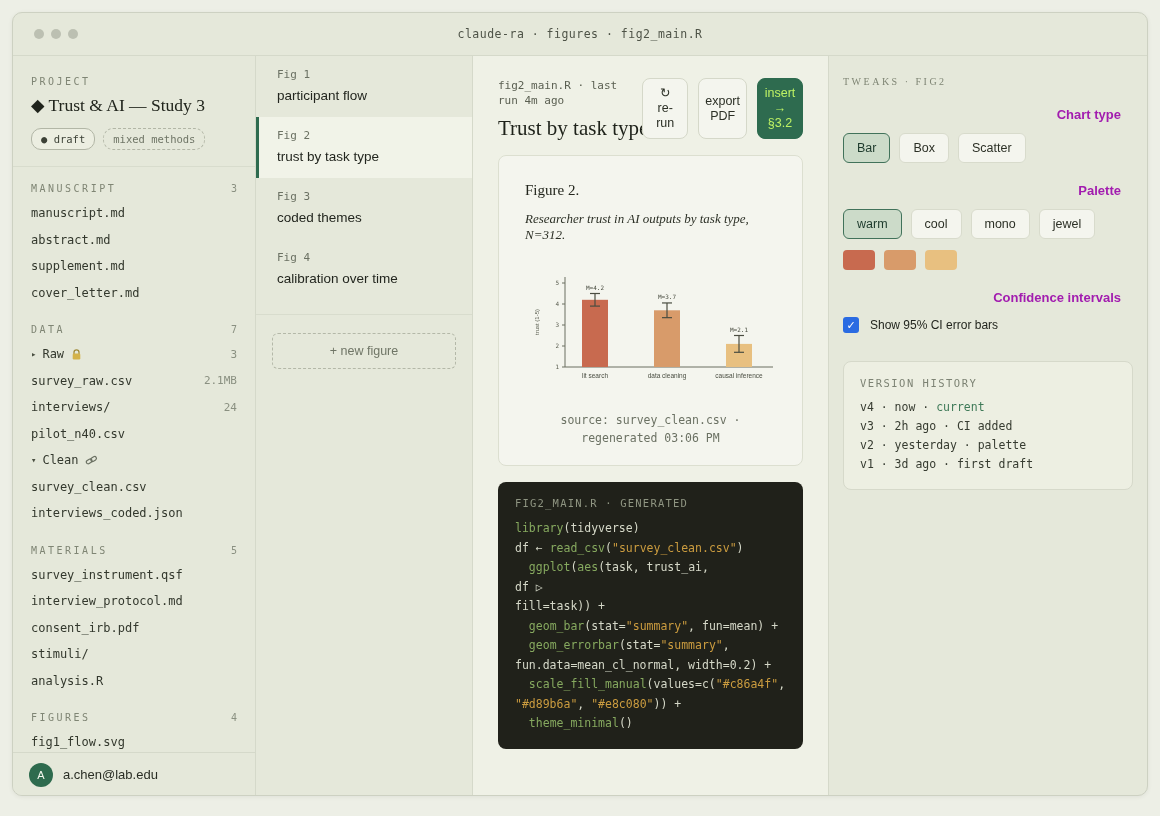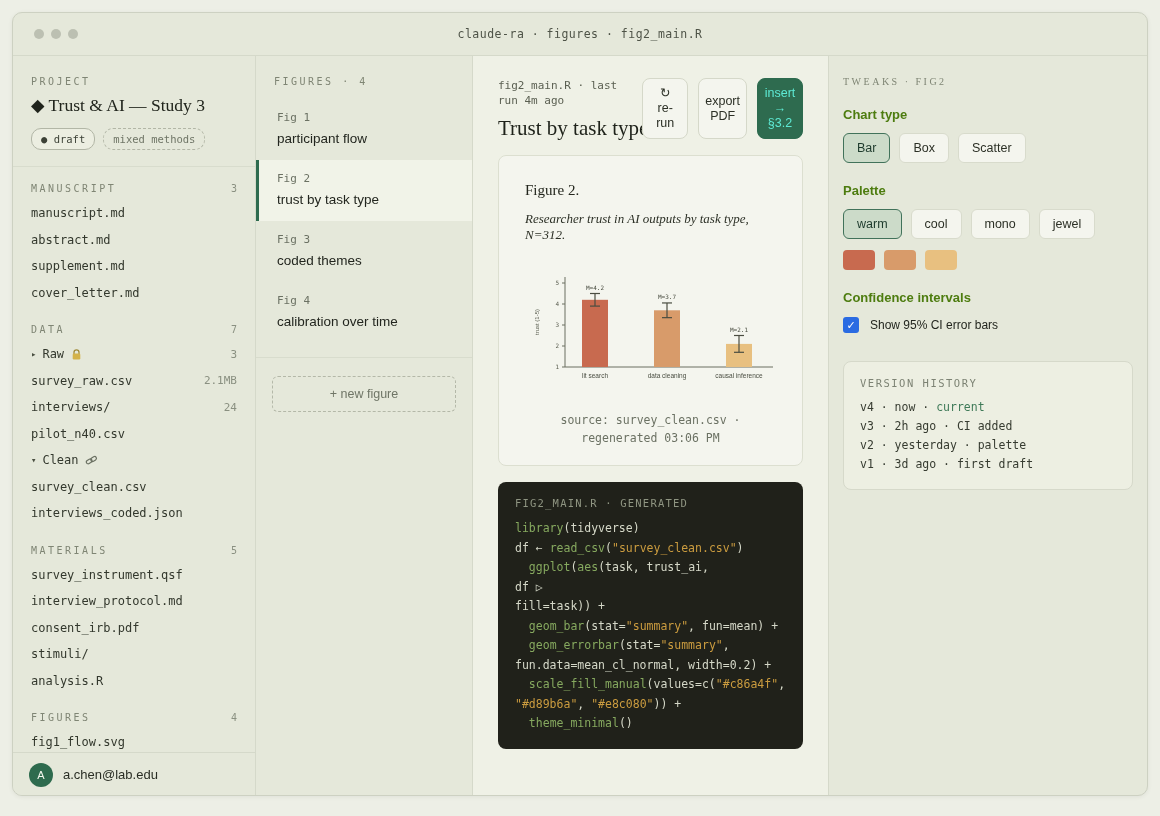--- a/index.html
+++ b/index.html
@@ -59,21 +59,21 @@
   
   .main-col { width:356px; background:#eff1e6; border-right:1px solid #d5d9ca; padding:22px 25px 0; }
   .main-header { display:flex; align-items:flex-start; }
   .meta-block { width:128px; }
   .file-meta-line { font-family:"DejaVu Sans Mono", monospace; font-size:11px; line-height:15px; color:#5a5f51; }
   .main-title { font-family:"Liberation Serif", serif; font-size:21px; color:#1e221a; margin-top:8px; white-space:nowrap; }
   .btn-row { margin-left:auto; display:flex; gap:10px; }
   .hbtn { border-radius:8px; font-size:12.5px; line-height:15px; text-align:center; padding:7px 6px; min-width:46px; min-height:59px;
     font-family:"Liberation Sans", sans-serif; cursor:pointer; display:flex; flex-direction:column; justify-content:center; }
   .hbtn.light { background:#f4f5ee; border:1px solid #d5d8c9; color:#2c3026; }
-  .hbtn.primary { background:#2e6b4f; border:1px solid #2e6b4f; color:#5eead4; }
+  .hbtn.primary { background:#2e6b4f; border:1px solid #2e6b4f; color:#bef264; }
 
   .figure-card { margin-top:14px; background:#f4f5ee; border:1px solid #dcdfd0; border-radius:8px; padding:26px 26px 18px; }
   .fig-caption-title { font-family:"Liberation Serif", serif; font-size:15px; color:#23261d; }
   .fig-caption-sub { font-family:"Liberation Serif", serif; font-style:italic; font-size:13px; color:#2c3026; margin-top:12px; }
   .chart-wrap { margin:22px auto 8px; width:258px; }
   .source-block { text-align:center; margin-top:8px; }
   .source-line { font-family:"DejaVu Sans Mono", monospace; font-size:11.5px; color:#6b7163; line-height:18px; }
 
   .tick { font:6px "DejaVu Sans Mono", monospace; fill:#5a5e50; }
   .xlabel { font:6.5px "Liberation Sans", sans-serif; fill:#4a4e42; }
@@ -82,21 +82,21 @@
 
   .code-block { margin-top:16px; background:#20211a; border-radius:8px; padding:15px 17px; }
   .code-header { font-family:"DejaVu Sans Mono", monospace; font-size:10.5px; letter-spacing:1.2px; color:#8f9582; margin-bottom:10px; }
   .code-line { font-family:"DejaVu Sans Mono", monospace; font-size:11.5px; line-height:19.5px; color:#d5d8c8; white-space:pre; }
   .tok-fn { color:#86a95f; }
   .tok-str { color:#cb9c3f; }
 
   
   .tweaks-col { flex:1; padding:20px 14px 0 14px; }
   .tweaks-header { font-family:Liberation Serif, serif; font-size:10px; letter-spacing:2.5px; color:#7f8574; }
-  .group-label { font-size:13px; font-weight:bold; color:#4d7c0f; margin:20px 0 11px; }
+  .group-label { font-size:13px; font-weight:bold; color:#a21caf; margin:20px 12px 11px;text-align:right; }
   .chip-row { display:flex; gap:9px; }
   .chip { background:#f4f5ee; border:1px solid #d8dbcc; border-radius:6px; padding:7px 13px; font-size:12.5px;
     color:#2c3026; font-family:"Liberation Sans", sans-serif; cursor:pointer; }
   .chip.selected { background:#ccdbc9; border-color:#41725a; color:#1d3a2c; }
   .swatch-row { display:flex; gap:9px; margin-top:11px; }
   .swatch { width:32px; height:20px; border-radius:4px; }
   .ci-row { display:flex; align-items:center; gap:11px; margin-top:12px; cursor:pointer; }
   .checkbox { width:16px; height:16px; background:#2a6be2; border-radius:3px; color:#fff; font-size:11px;
     display:flex; align-items:center; justify-content:center; }
   .ci-label { font-size:12px; color:#23261f; }
@@ -256,21 +256,20 @@
             </div>
           </div>
         </div>
       <div class="user-row">
         <div class="avatar">A</div>
         <div class="email">a.chen@lab.edu</div>
       </div>
     </div>
 
     <div class="figures-col">
-      <div class="figures-header">FIGURES · 4</div>
       <div>
           <div class="fig-item">
             <div class="fig-id">Fig 1</div>
             <div class="fig-label">participant flow</div>
           </div>
           <div class="fig-item selected">
             <div class="fig-id">Fig 2</div>
             <div class="fig-label">trust by task type</div>
           </div>
           <div class="fig-item">

